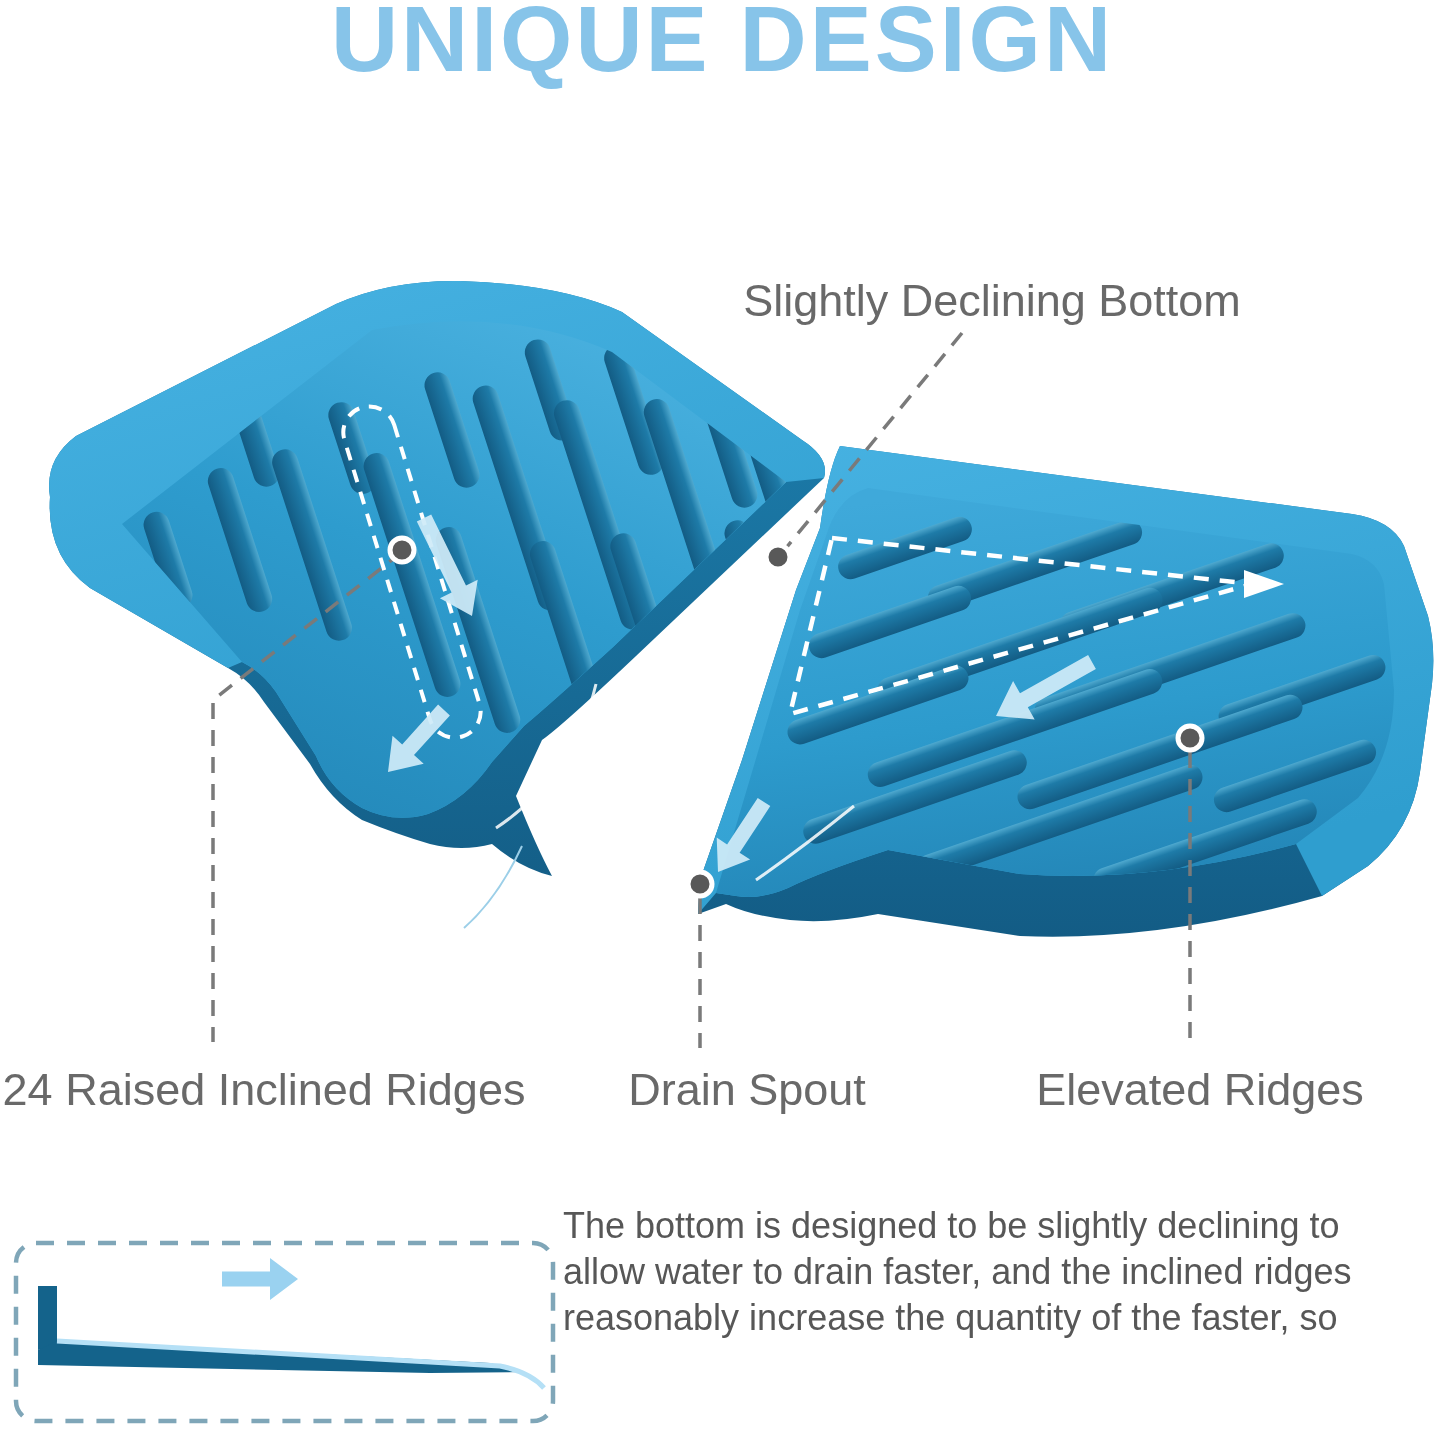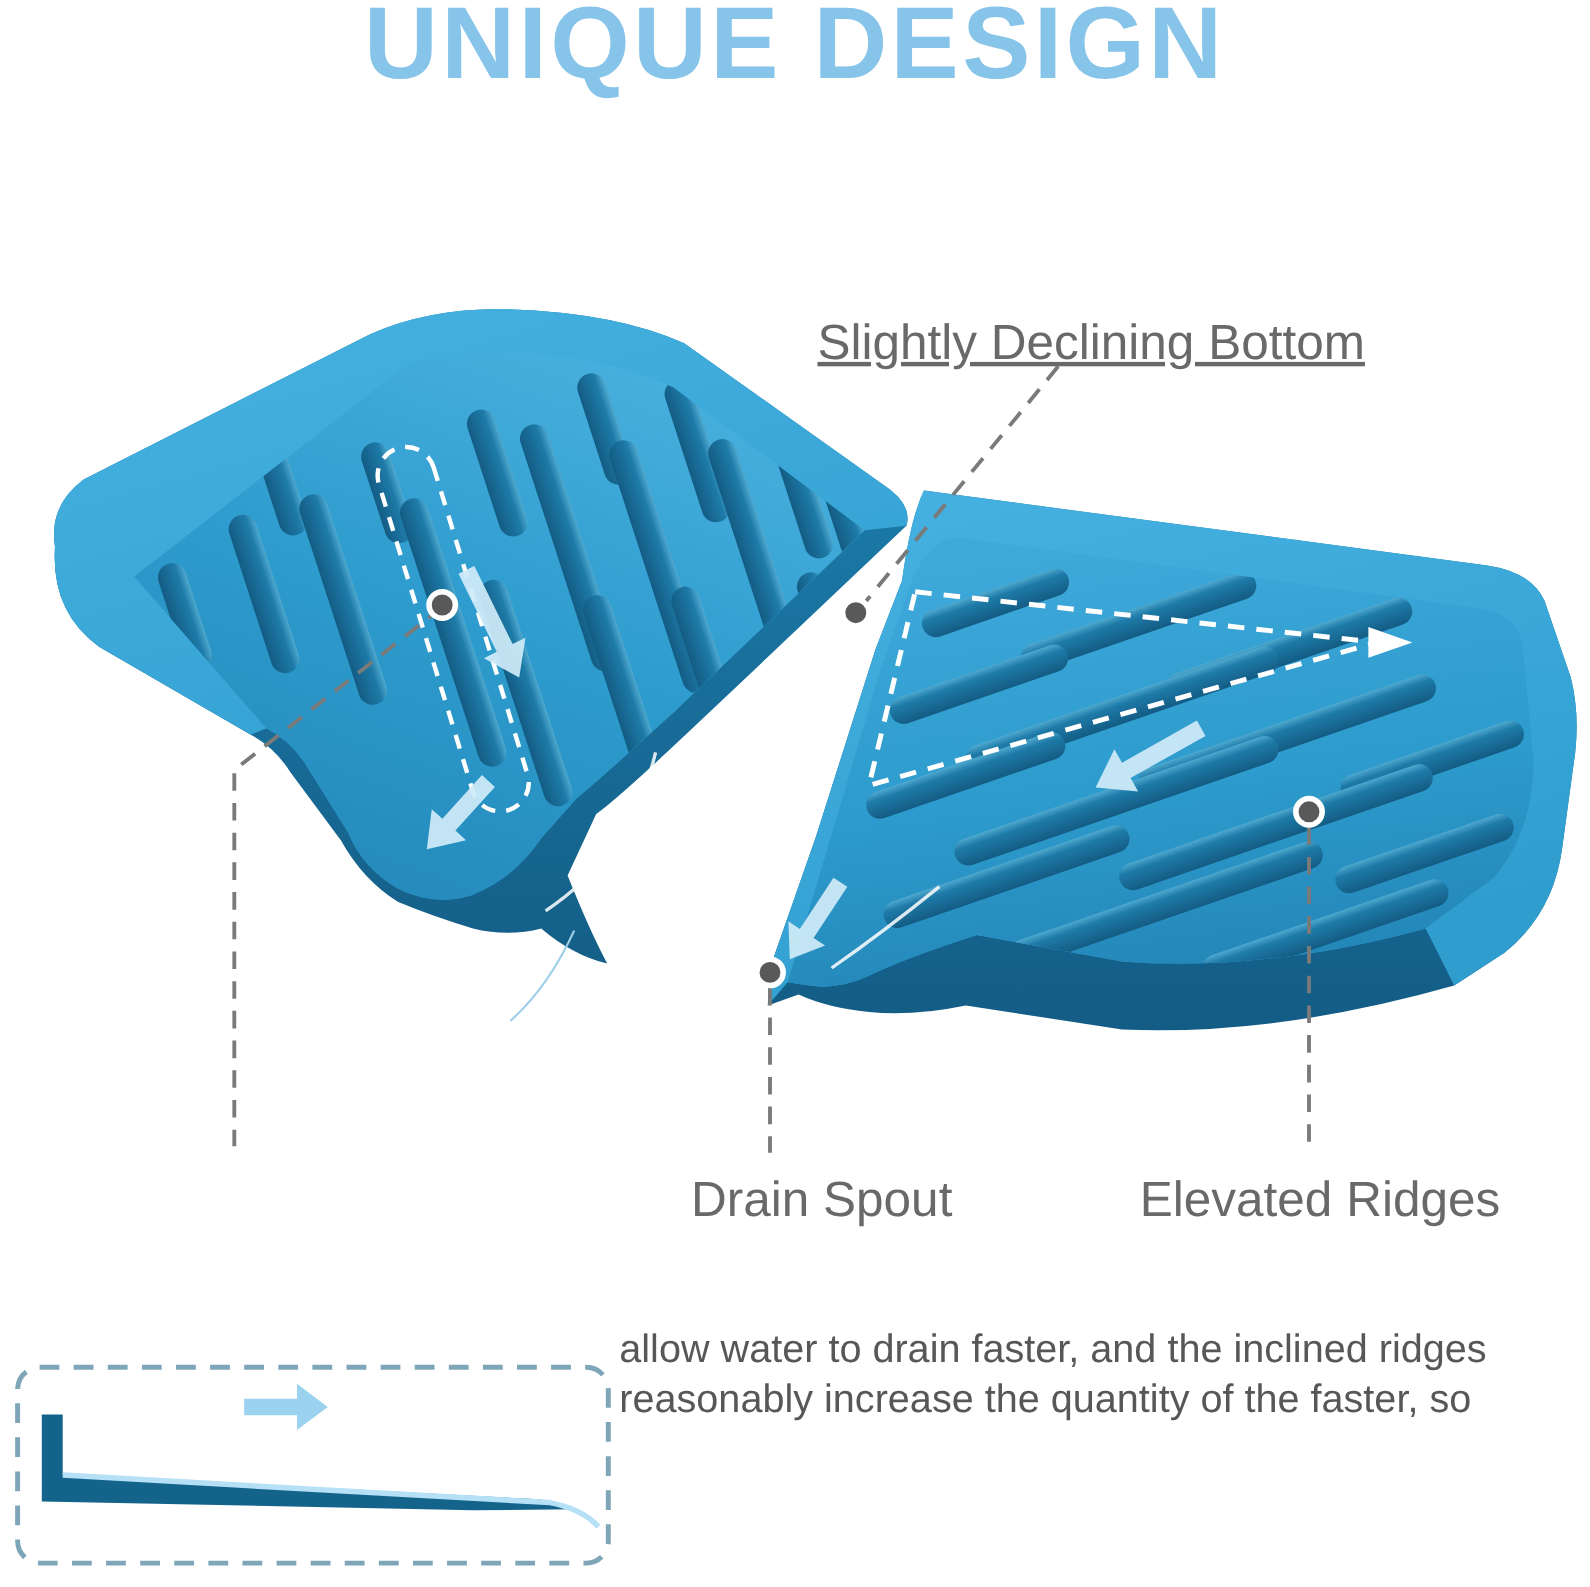--- a/index.html
+++ b/index.html
@@ -167,21 +167,23 @@
       <rect x="16" y="1243" width="537" height="178" rx="20" fill="none" stroke="var(--inset-border,#7FA6B8)" stroke-width="4.5" stroke-dasharray="18 13"></rect>
       <polygon fill="var(--inset-teal,#14638B)" points="38,1286 57,1286 57,1345 38,1350"></polygon>
       <polygon fill="var(--inset-teal,#14638B)" points="38,1350 57,1341 300,1353 490,1363 522,1372 430,1373 38,1365"></polygon>
       <path fill="none" stroke="var(--inset-highlight,#B5E0F6)" stroke-width="5" d="M 57,1341 L 500,1366 Q 530,1372 544,1388"></path>
       <g id="inset-arrow-slot">
           <polygon points="222.0,1286.5 270.0,1286.5 270.0,1300.0 298.0,1279.0 270.0,1258.0 270.0,1271.5 222.0,1271.5" fill="var(--inset-arrow-blue)"></polygon>
         </g>
     </g>
   </svg>
 
-  <div class="callout centered" style="left:992px;top:285px;text-decoration:underline;">Slightly Declining Bottom</div>
+  <div class="callout centered" style="left:992px;top:275px;">Slightly Declining Bottom</div>
+  <div class="callout centered" style="left:264px;top:1064px;">24 Raised Inclined Ridges</div>
   <div class="callout centered" style="left:727px;top:1064px;margin-left:20px;">Drain Spout</div>
   <div class="callout centered" style="left:1200px;top:1064px;">Elevated Ridges</div>
 
   <div class="desc">
+    <div>The bottom is designed to be slightly declining to</div>
     <div>allow water to drain faster, and the inclined ridges</div>
     <div>reasonably increase the quantity of the faster, so</div>
   </div>
 </div>
 
 </body></html>

